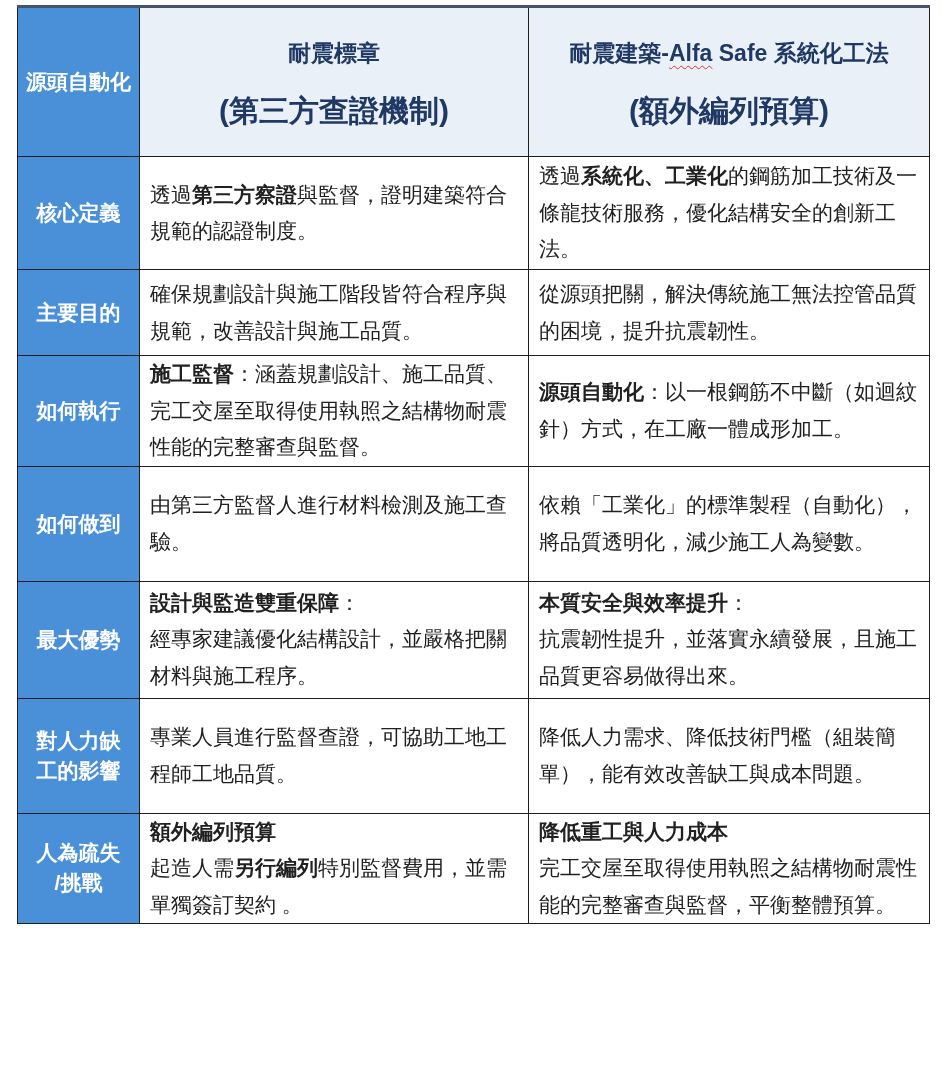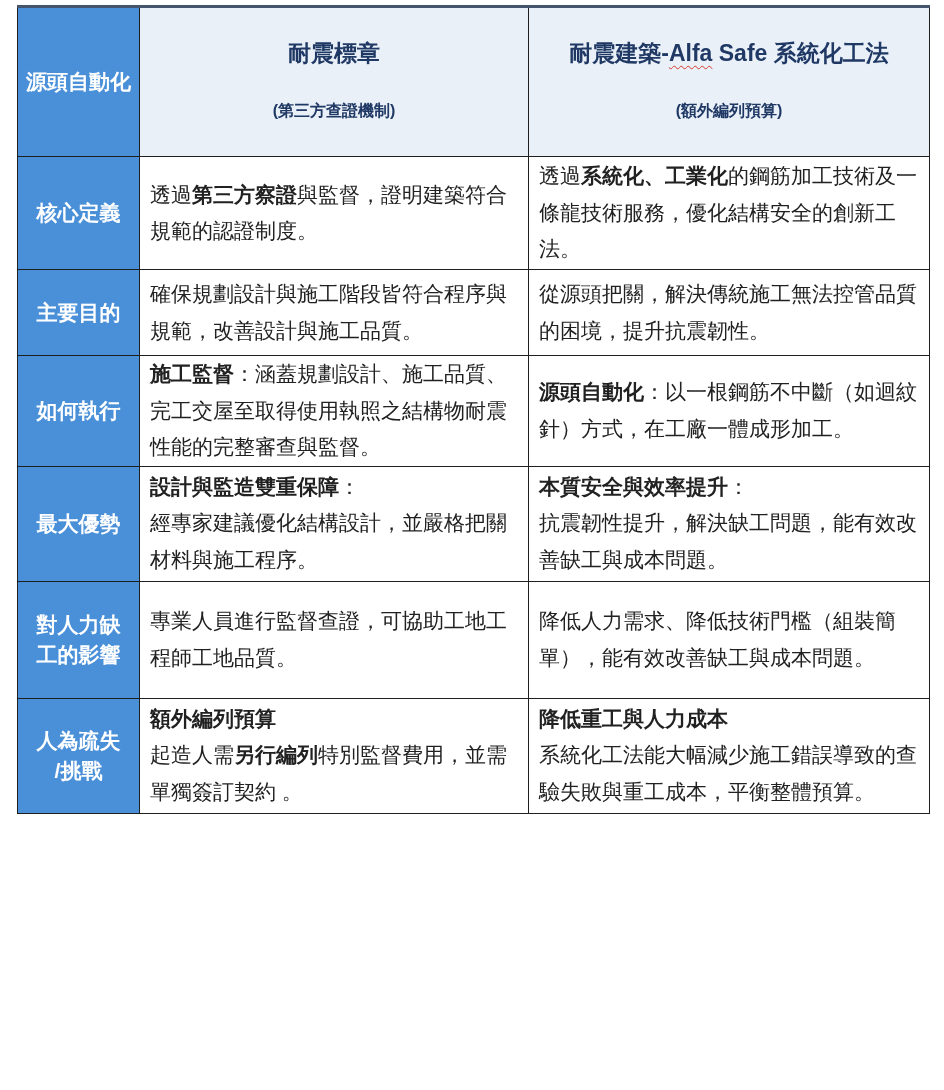--- a/index.html
+++ b/index.html
@@ -43,21 +43,21 @@
     padding:0 0;
   }
   .colhead .inner{
     height:144px;
     display:flex;
     flex-direction:column;
     justify-content:space-evenly;
     align-items:center;
   }
   .coltitle{font-size:23px;line-height:30px;}
-  .colsub{font-size:16px;line-height:30px;}
+  .colsub{font-size:30px;line-height:30px;}
   
   td.cell{
     background:#ffffff;
     vertical-align:middle;
     font-size:21px;
     line-height:36.5px;
     padding:0 10px;
   }
   td.cell-right{padding:0 12px 0 10px;}
   td.cell .b{font-weight:700;}
@@ -119,37 +119,42 @@
       <td class="cell cell-right"><span>從源頭把關，解決傳統施工無法控管品質的困境，提升抗震韌性。</span></td>
     </tr>
 
 
     <tr>
       <th class="rowlabel">如何執行</th>
       <td class="cell cell-left"><span class="b">施工監督</span><span>：涵蓋規劃設計、施工品質、完工交屋至取得使用執照之結構物耐震性能的完整審查與監督。</span></td>
       <td class="cell cell-right"><span class="b">源頭自動化</span><span>：以一根鋼筋不中斷（如迴紋針）方式，在工廠一體成形加工。</span></td>
     </tr>
 
+    <tr>
+      <th class="rowlabel">如何做到</th>
+      <td class="cell cell-left"><span>由第三方監督人進行材料檢測及施工查驗。</span></td>
+      <td class="cell cell-right"><span>依賴「工業化」的標準製程（自動化），將品質透明化，減少施工人為變數。</span></td>
+    </tr>
 
     <tr>
       <th class="rowlabel">最大優勢</th>
       <td class="cell cell-left"><span class="b">設計與監造雙重保障</span><span>：</span><br><span>經專家建議優化結構設計，並嚴格把關材料與施工程序。</span></td>
-      <td class="cell cell-right"><span class="b">本質安全與效率提升</span><span>：</span><br><span>抗震韌性提升，解決缺工問題，能有效改善缺工與成本問題。</span></td>
+      <td class="cell cell-right"><span class="b">本質安全與效率提升</span><span>：</span><br><span>抗震韌性提升，並落實永續發展，且施工品質更容易做得出來。</span></td>
     </tr>
 
     <tr>
       <th class="rowlabel">對人力缺
 工的影響</th>
       <td class="cell cell-left"><span>專業人員進行監督查證，可協助工地工程師工地品質。</span></td>
       <td class="cell cell-right"><span>降低人力需求、降低技術門檻（組裝簡單），能有效改善缺工與成本問題。</span></td>
     </tr>
 
 
     <tr>
       <th class="rowlabel">人為疏失
 /挑戰</th>
       <td class="cell cell-left"><span class="b">額外編列預算</span><br><span>起造人需</span><span class="b">另行編列</span><span>特別監督費用，並需單獨簽訂契約 。</span></td>
-      <td class="cell cell-right"><span class="b">降低重工與人力成本</span><br><span>系統化工法能大幅減少施工錯誤導致的查驗失敗與重工成本，平衡整體預算。</span></td>
+      <td class="cell cell-right"><span class="b">降低重工與人力成本</span><br><span>完工交屋至取得使用執照之結構物耐震性能的完整審查與監督，平衡整體預算。</span></td>
     </tr>
   </tbody>
   </table>
 
 </div>
 
 </body></html>

